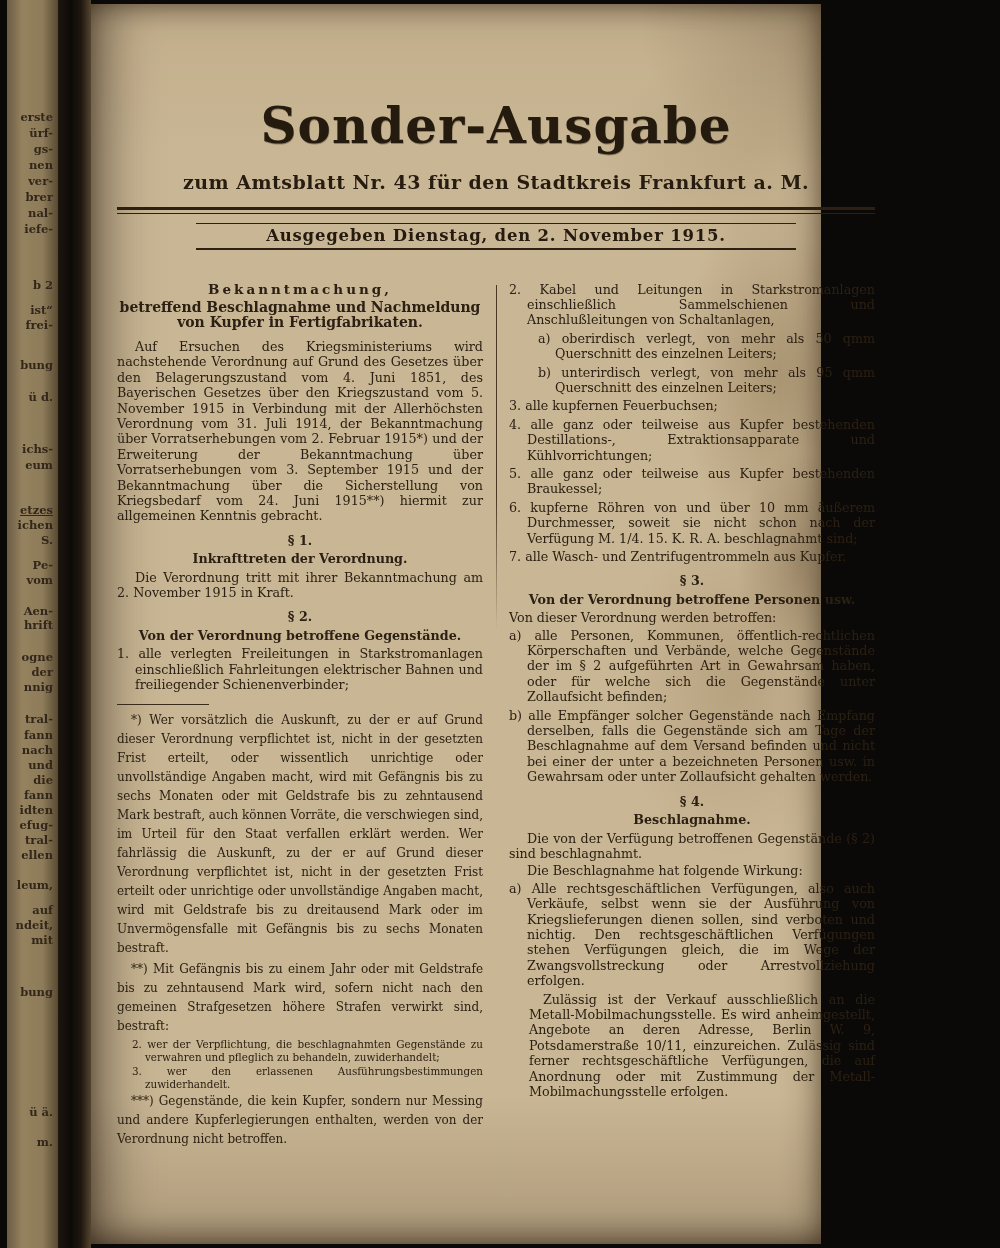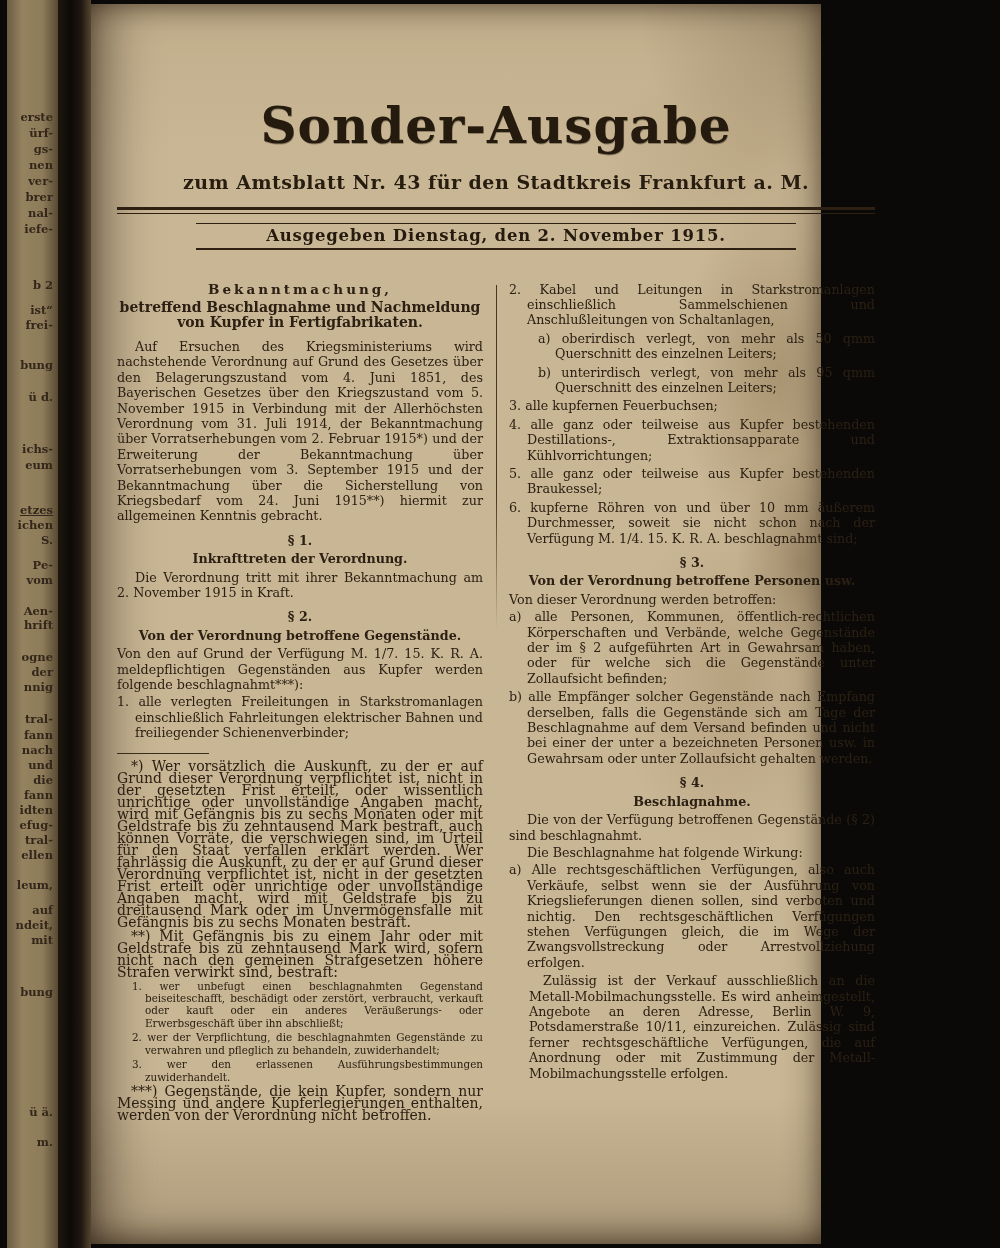--- a/index.html
+++ b/index.html
@@ -85,21 +85,21 @@
   .b-h1  { text-align:center; font-weight:bold; letter-spacing:3px; font-size:13.5px; margin-bottom:3px; }
   .b-h2  { text-align:center; font-weight:bold; font-size:14px; line-height:15px; margin-bottom:9px; }
   .b-p   { text-indent:18px; margin-bottom:2px; }
   .b-pn  { margin-bottom:2px; }
   .b-p2  { padding-left:20px; text-indent:14px; margin-bottom:2px; }
   .b-sec { text-align:center; font-weight:bold; margin:9px 0 3px; }
   .b-st  { text-align:center; font-weight:bold; margin-bottom:3px; }
   .b-li  { padding-left:18px; text-indent:-18px; margin-bottom:3px; }
   .b-li2 { padding-left:46px; text-indent:-17px; margin-bottom:3px; }
   .b-fnrule { width:92px; border-top:1px solid #3a2c1a; margin:12px 0 6px; }
-  .b-fn   { font-size:14px; line-height:12px; text-indent:14px; margin-bottom:2px; }
+  .b-fn   { font-size:12px; line-height:19px; text-indent:14px; margin-bottom:2px; }
   .b-fnli { font-size:10.4px; line-height:12.4px; padding-left:28px; text-indent:-13px; margin-bottom:2px; }
 </style>
 </head>
 <body>
 
 <div class="prev-page">
     <div class="fragment" style="top: 110px;">erste</div>
     <div class="fragment" style="top: 126px;">ürf-</div>
     <div class="fragment" style="top: 142px;">gs-</div>
     <div class="fragment" style="top: 158px;">nen</div>
@@ -162,39 +162,38 @@
     <div class="columns">
       <div class="col">
           <div class="b-h1">Bekanntmachung,</div>
           <div class="b-h2">betreffend Beschlagnahme und Nachmeldung von Kupfer in Fertigfabrikaten.</div>
           <div class="b-p">Auf Ersuchen des Kriegsministeriums wird nachstehende Verordnung auf Grund des Gesetzes über den Belagerungszustand vom 4. Juni 1851, des Bayerischen Gesetzes über den Kriegszustand vom 5. November 1915 in Verbindung mit der Allerhöchsten Verordnung vom 31. Juli 1914, der Bekanntmachung über Vorratserhebungen vom 2. Februar 1915*) und der Erweiterung der Bekanntmachung über Vorratserhebungen vom 3. September 1915 und der Bekanntmachung über die Sicherstellung von Kriegsbedarf vom 24. Juni 1915**) hiermit zur allgemeinen Kenntnis gebracht.</div>
           <div class="b-sec">§ 1.</div>
           <div class="b-st">Inkrafttreten der Verordnung.</div>
           <div class="b-p">Die Verordnung tritt mit ihrer Bekanntmachung am 2. November 1915 in Kraft.</div>
           <div class="b-sec">§ 2.</div>
           <div class="b-st">Von der Verordnung betroffene Gegenstände.</div>
-          <div class="b-pn">Von den auf Grund der Verfügung M. 1/7. 15. K. R. A. meldepflichtigen Gegenständen aus Kupfer werden folgende beschlagnahmt***):</div>
           <div class="b-li">1. alle verlegten Freileitungen in Starkstromanlagen einschließlich Fahrleitungen elektrischer Bahnen und freiliegender Schienenverbinder;</div>
           <div class="b-fnrule"></div>
           <div class="b-fn">*) Wer vorsätzlich die Auskunft, zu der er auf Grund dieser Verordnung verpflichtet ist, nicht in der gesetzten Frist erteilt, oder wissentlich unrichtige oder unvollständige Angaben macht, wird mit Gefängnis bis zu sechs Monaten oder mit Geldstrafe bis zu zehntausend Mark bestraft, auch können Vorräte, die verschwiegen sind, im Urteil für den Staat verfallen erklärt werden. Wer fahrlässig die Auskunft, zu der er auf Grund dieser Verordnung verpflichtet ist, nicht in der gesetzten Frist erteilt oder unrichtige oder unvollständige Angaben macht, wird mit Geldstrafe bis zu dreitausend Mark oder im Unvermögensfalle mit Gefängnis bis zu sechs Monaten bestraft.</div>
           <div class="b-fn">**) Mit Gefängnis bis zu einem Jahr oder mit Geldstrafe bis zu zehntausend Mark wird, sofern nicht nach den gemeinen Strafgesetzen höhere Strafen verwirkt sind, bestraft:</div>
-          <div class="b-fnli">1. wer unbefugt einen beschlagnahmten Gegenstand beiseiteschafft, beschädigt oder zerstört, verbraucht, verkauft oder kauft oder ein anderes Veräußerungs- oder Erwerbsgeschäft über ihn abschließt;</div>
           <div class="b-fnli">2. wer der Verpflichtung, die beschlagnahmten Gegenstände zu verwahren und pfleglich zu behandeln, zuwiderhandelt;</div>
           <div class="b-fnli">3. wer den erlassenen Ausführungsbestimmungen zuwiderhandelt.</div>
           <div class="b-fn">***) Gegenstände, die kein Kupfer, sondern nur Messing und andere Kupferlegierungen enthalten, werden von der Verordnung nicht betroffen.</div>
         </div>
       <div class="col-divider"></div>
       <div class="col">
           <div class="b-li">2. Kabel und Leitungen in Starkstromanlagen einschließlich Sammelschienen und Anschlußleitungen von Schaltanlagen,</div>
           <div class="b-li2">a) oberirdisch verlegt, von mehr als 50 qmm Querschnitt des einzelnen Leiters;</div>
           <div class="b-li2">b) unterirdisch verlegt, von mehr als 95 qmm Querschnitt des einzelnen Leiters;</div>
           <div class="b-li">3. alle kupfernen Feuerbuchsen;</div>
           <div class="b-li">4. alle ganz oder teilweise aus Kupfer bestehenden Destillations-, Extraktionsapparate und Kühlvorrichtungen;</div>
           <div class="b-li">5. alle ganz oder teilweise aus Kupfer bestehenden Braukessel;</div>
           <div class="b-li">6. kupferne Röhren von und über 10 mm äußerem Durchmesser, soweit sie nicht schon nach der Verfügung M. 1/4. 15. K. R. A. beschlagnahmt sind;</div>
+          <div class="b-li">7. alle Wasch- und Zentrifugentrommeln aus Kupfer.</div>
           <div class="b-sec">§ 3.</div>
           <div class="b-st">Von der Verordnung betroffene Personen usw.</div>
           <div class="b-pn">Von dieser Verordnung werden betroffen:</div>
           <div class="b-li">a) alle Personen, Kommunen, öffentlich-rechtlichen Körperschaften und Verbände, welche Gegenstände der im § 2 aufgeführten Art in Gewahrsam haben, oder für welche sich die Gegenstände unter Zollaufsicht befinden;</div>
           <div class="b-li">b) alle Empfänger solcher Gegenstände nach Empfang derselben, falls die Gegenstände sich am Tage der Beschlagnahme auf dem Versand befinden und nicht bei einer der unter a bezeichneten Personen usw. in Gewahrsam oder unter Zollaufsicht gehalten werden.</div>
           <div class="b-sec">§ 4.</div>
           <div class="b-st">Beschlagnahme.</div>
           <div class="b-p">Die von der Verfügung betroffenen Gegenstände (§ 2) sind beschlagnahmt.</div>
           <div class="b-p">Die Beschlagnahme hat folgende Wirkung:</div>
           <div class="b-li">a) Alle rechtsgeschäftlichen Verfügungen, also auch Verkäufe, selbst wenn sie der Ausführung von Kriegslieferungen dienen sollen, sind verboten und nichtig. Den rechtsgeschäftlichen Verfügungen stehen Verfügungen gleich, die im Wege der Zwangsvollstreckung oder Arrestvollziehung erfolgen.</div>

